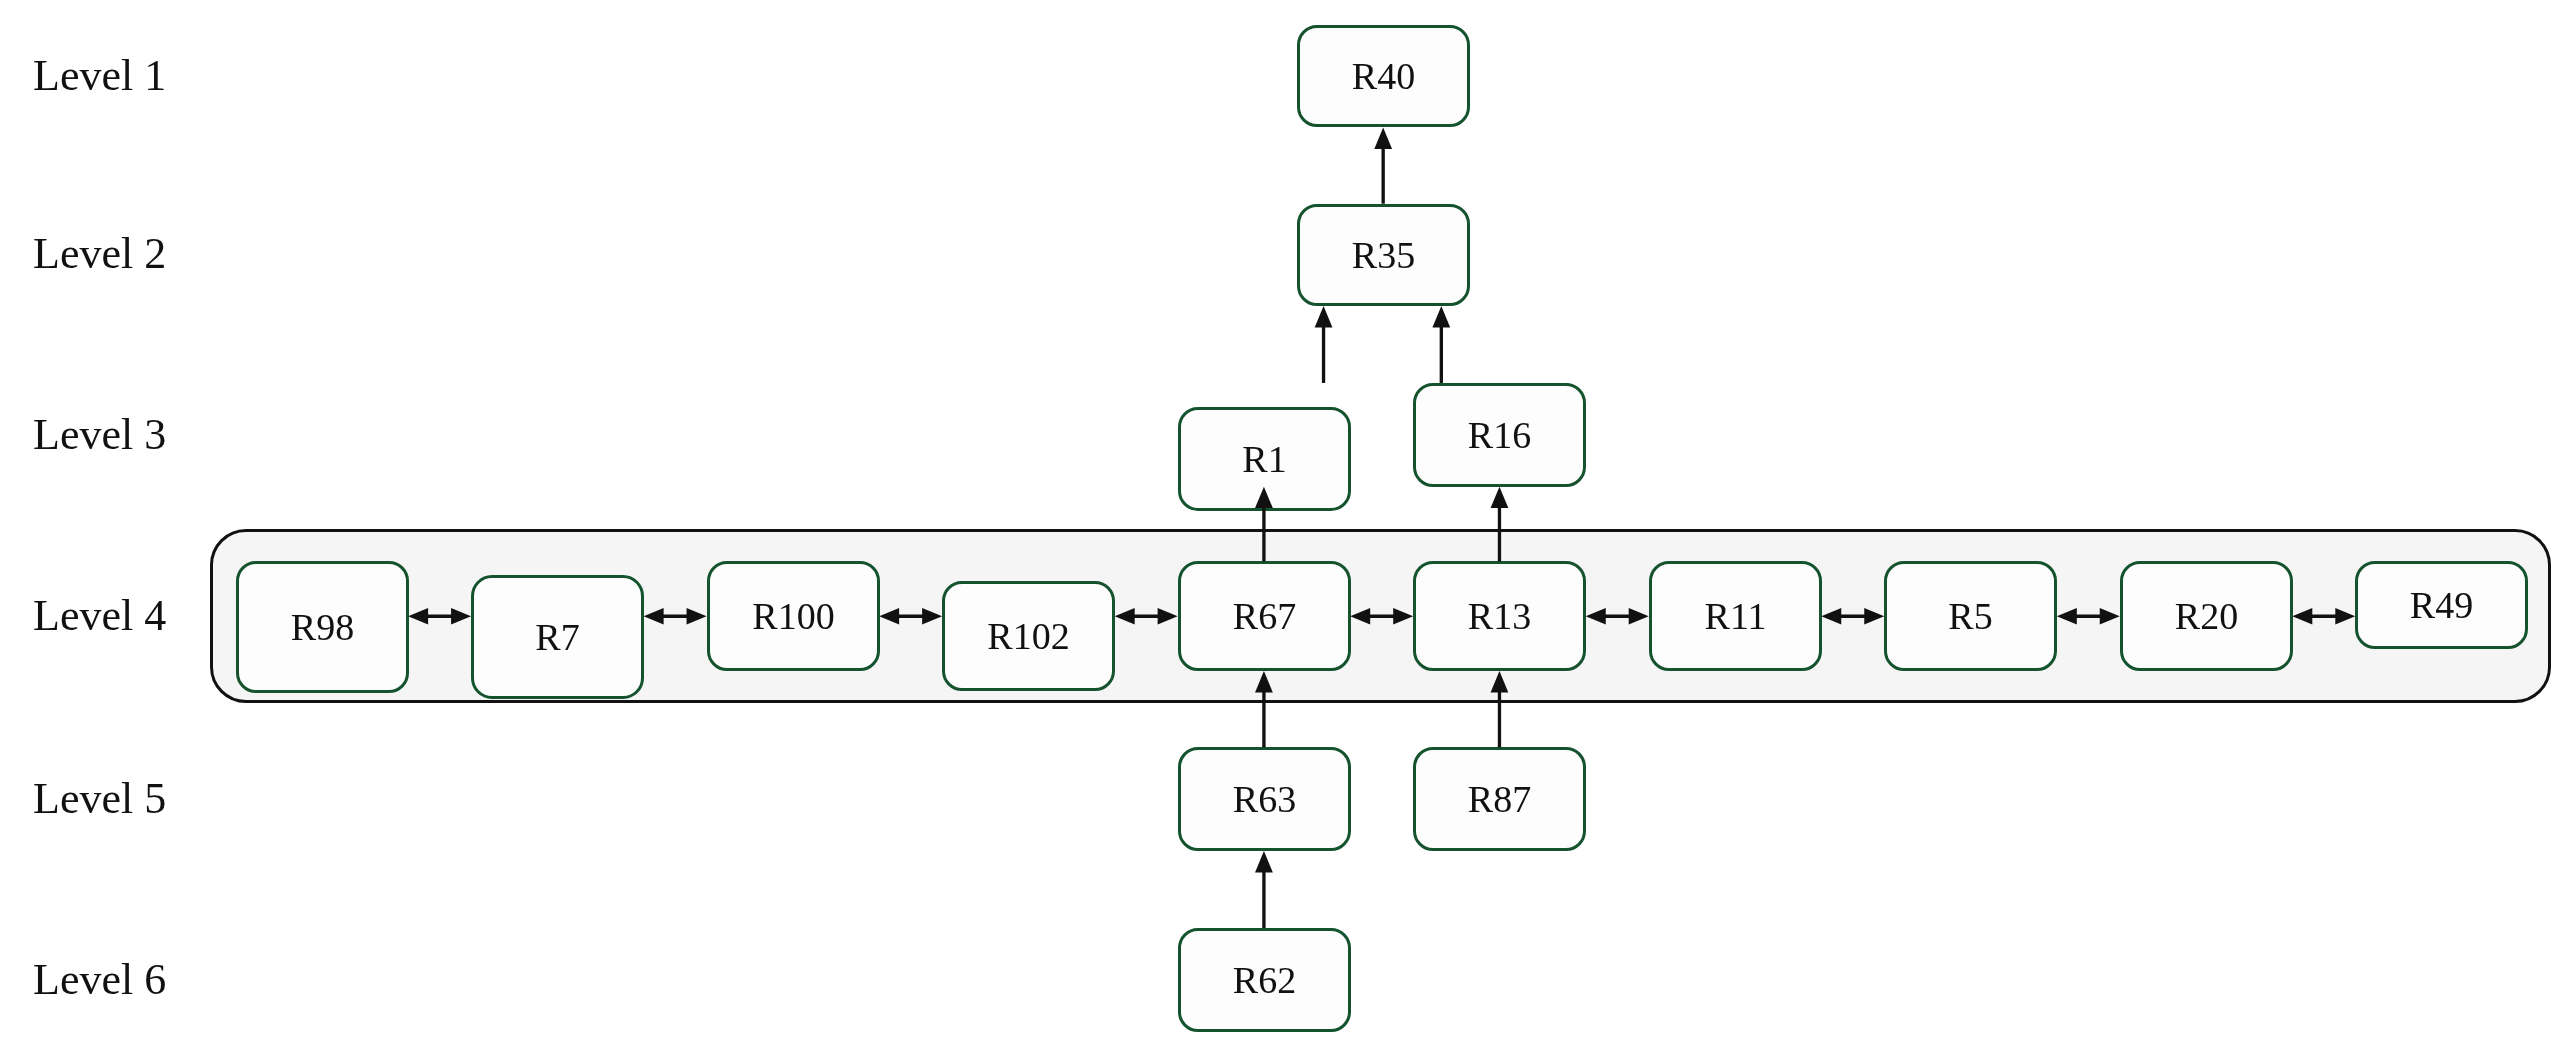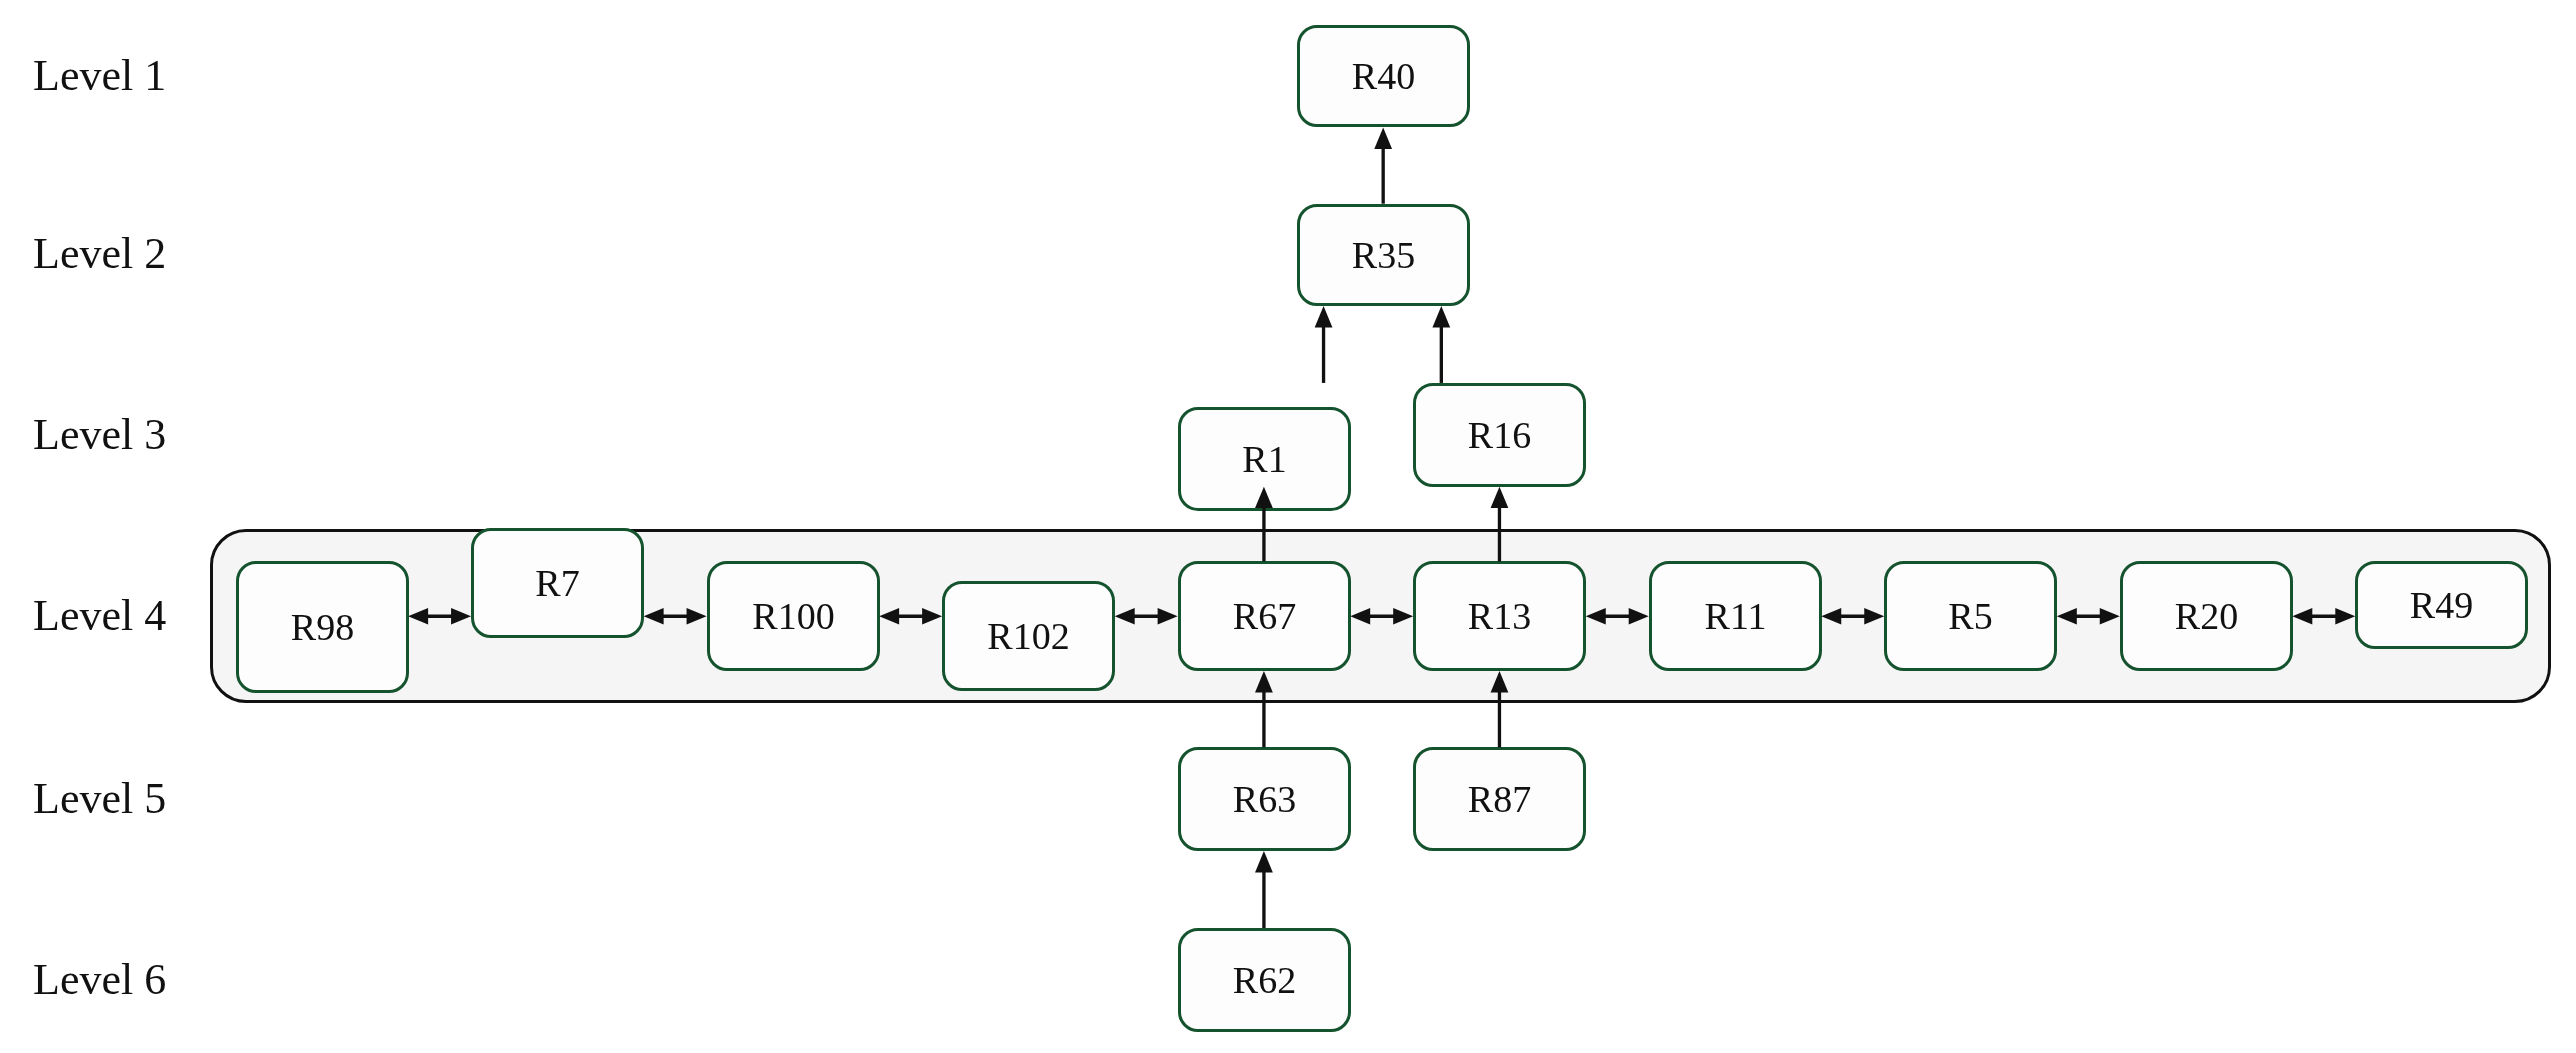--- a/index.html
+++ b/index.html
@@ -73,21 +73,21 @@
   <div class="group"></div>
 
   <div class="node" style="left:1297px; top:25px;  height:102px;">R40</div>
 
   <div class="node" style="left:1297px; top:204px; height:102px;">R35</div>
 
   <div class="node" style="left:1178px; top:383px; height:104px;margin-top:24px;">R1</div>
   <div class="node" style="left:1413px; top:383px; height:104px;">R16</div>
 
   <div class="node" style="left:236px;  top:561px; height:132px;">R98</div>
-  <div class="node" style="left:471px;  top:528px; height:110px;">R7</div>
+  <div class="node" style="left:471px;  top:575px; height:124px;border-radius:21px;">R7</div>
   <div class="node" style="left:707px;  top:561px; height:110px;">R100</div>
   <div class="node" style="left:942px; top:561px; height:110px;margin-top:20px;">R102</div>
   <div class="node" style="left:1178px; top:561px; height:110px;">R67</div>
   <div class="node" style="left:1413px; top:561px; height:110px;">R13</div>
   <div class="node" style="left:1649px; top:561px; height:110px;">R11</div>
   <div class="node" style="left:1884px; top:561px; height:110px;">R5</div>
   <div class="node" style="left:2120px; top:561px; height:110px;">R20</div>
   <div class="node" style="left:2355px; top:561px; height:88px;">R49</div>
 
   <div class="node" style="left:1178px; top:747px; height:104px;">R63</div>

